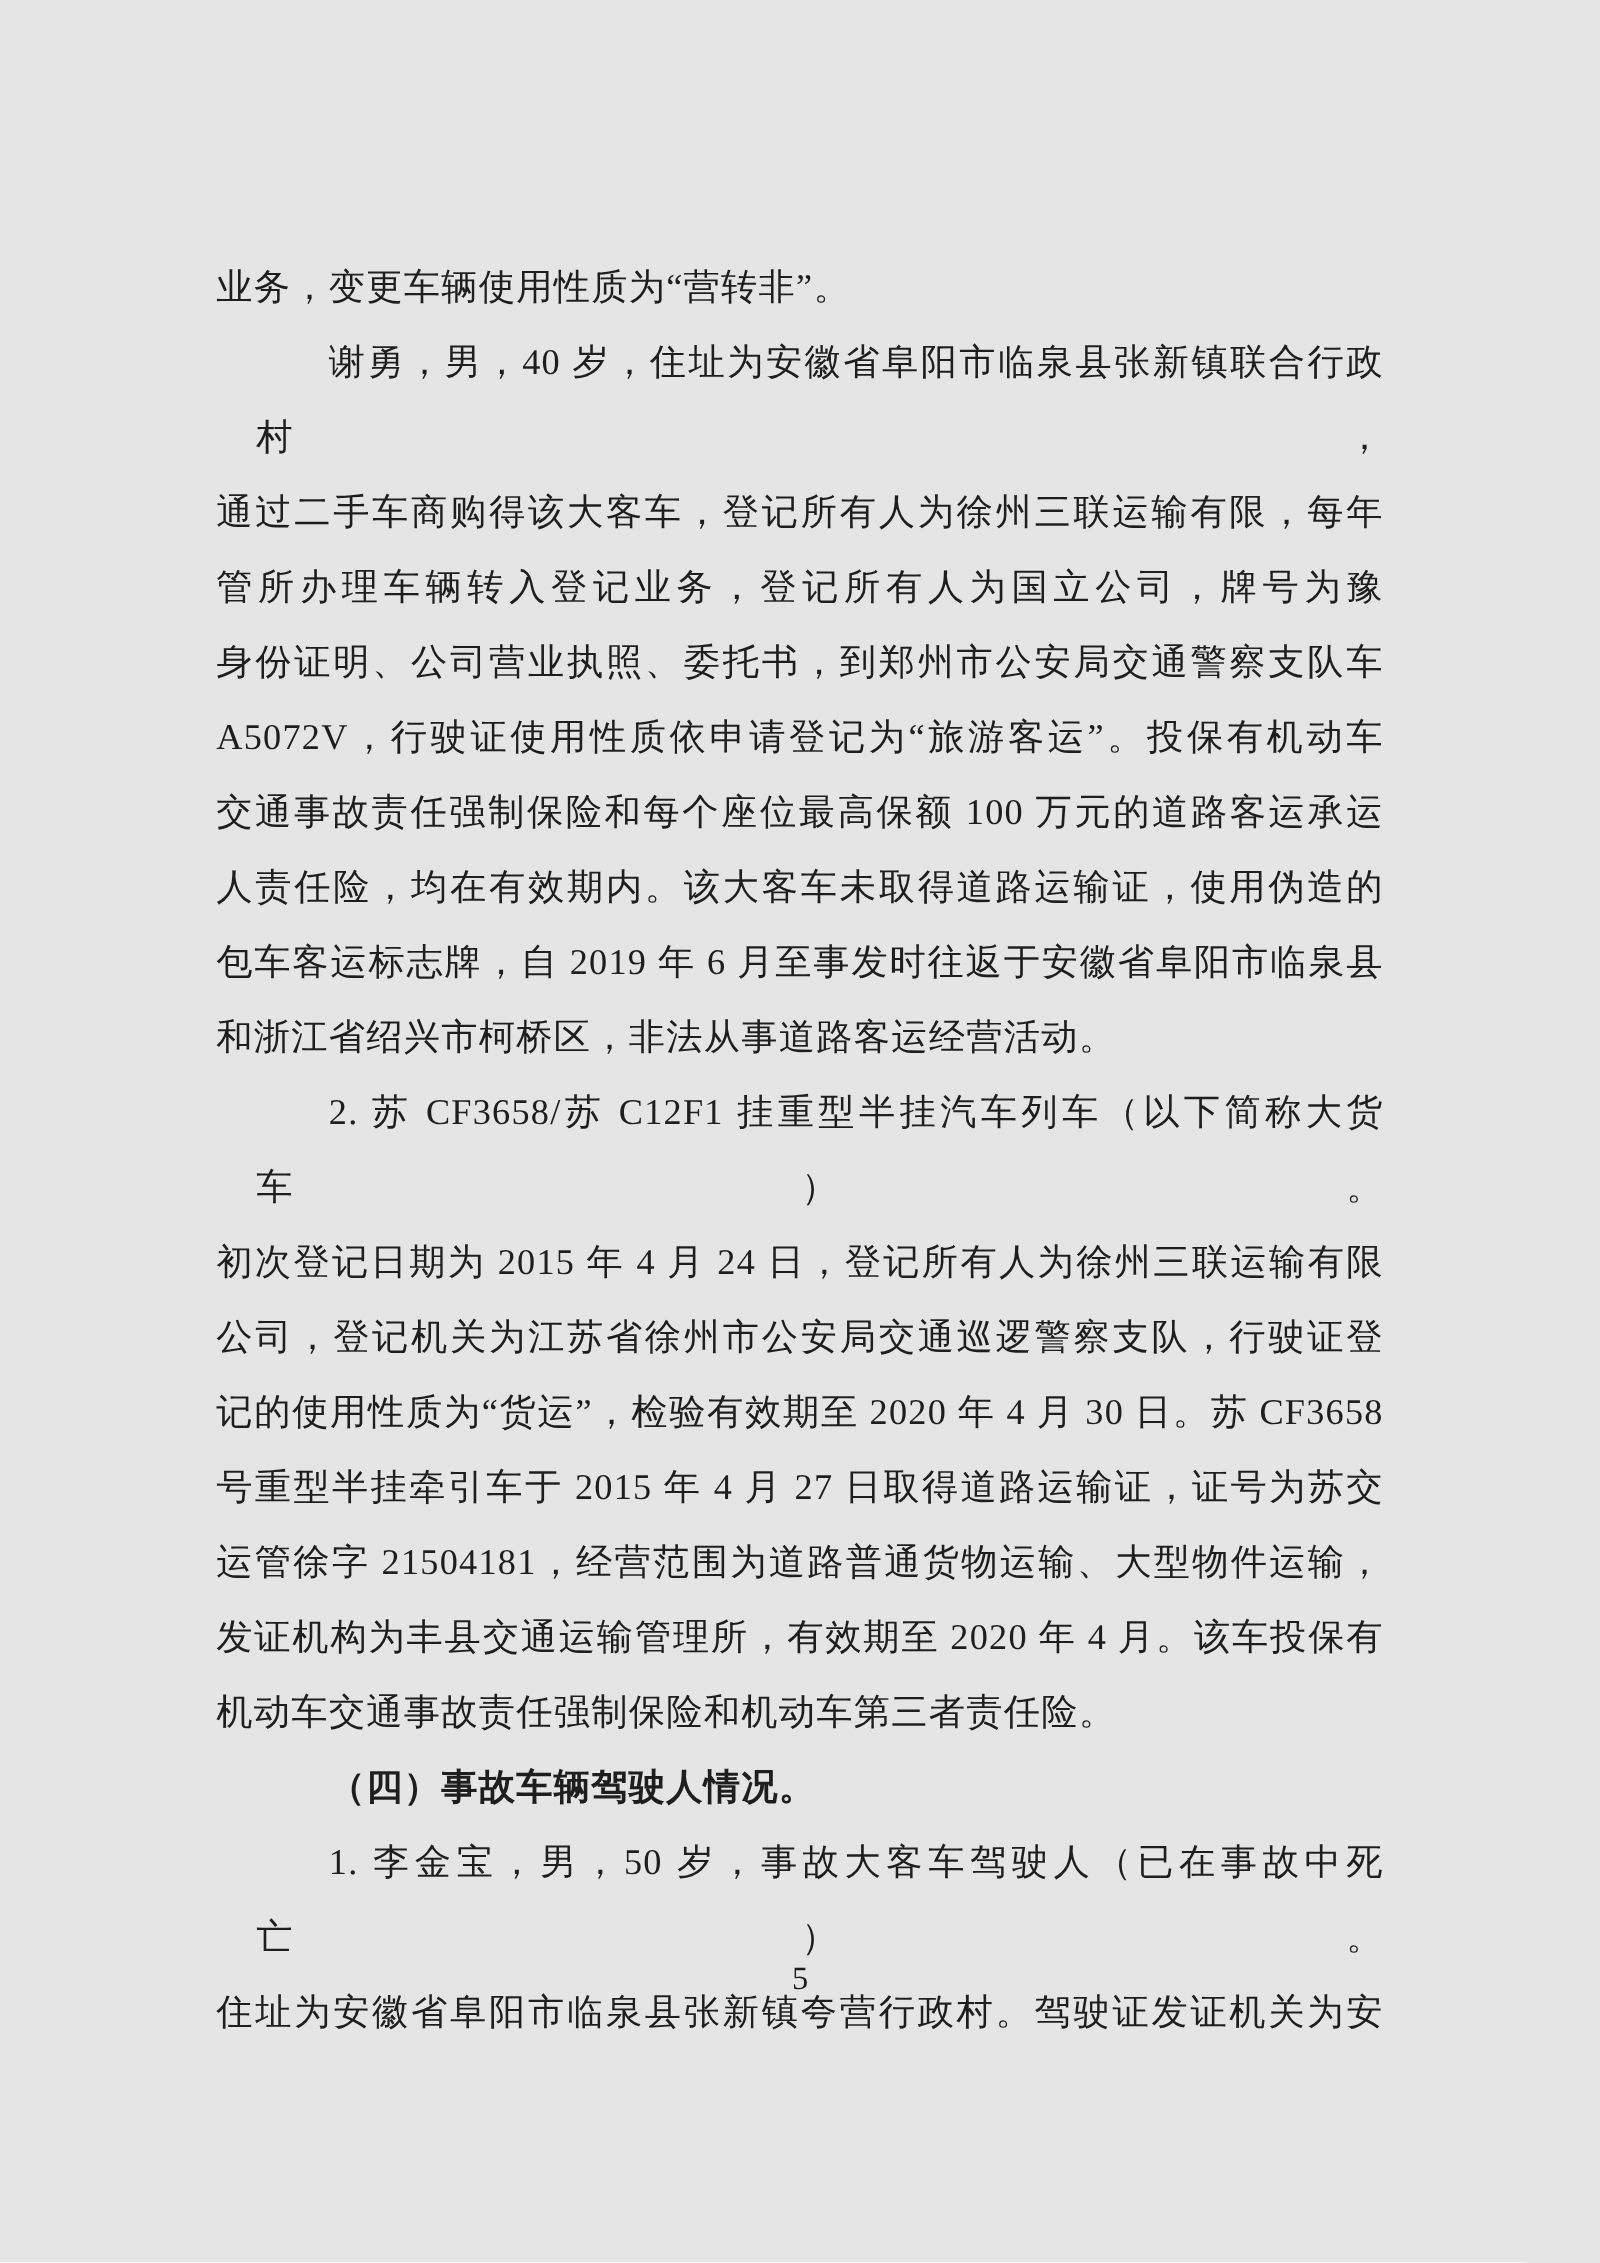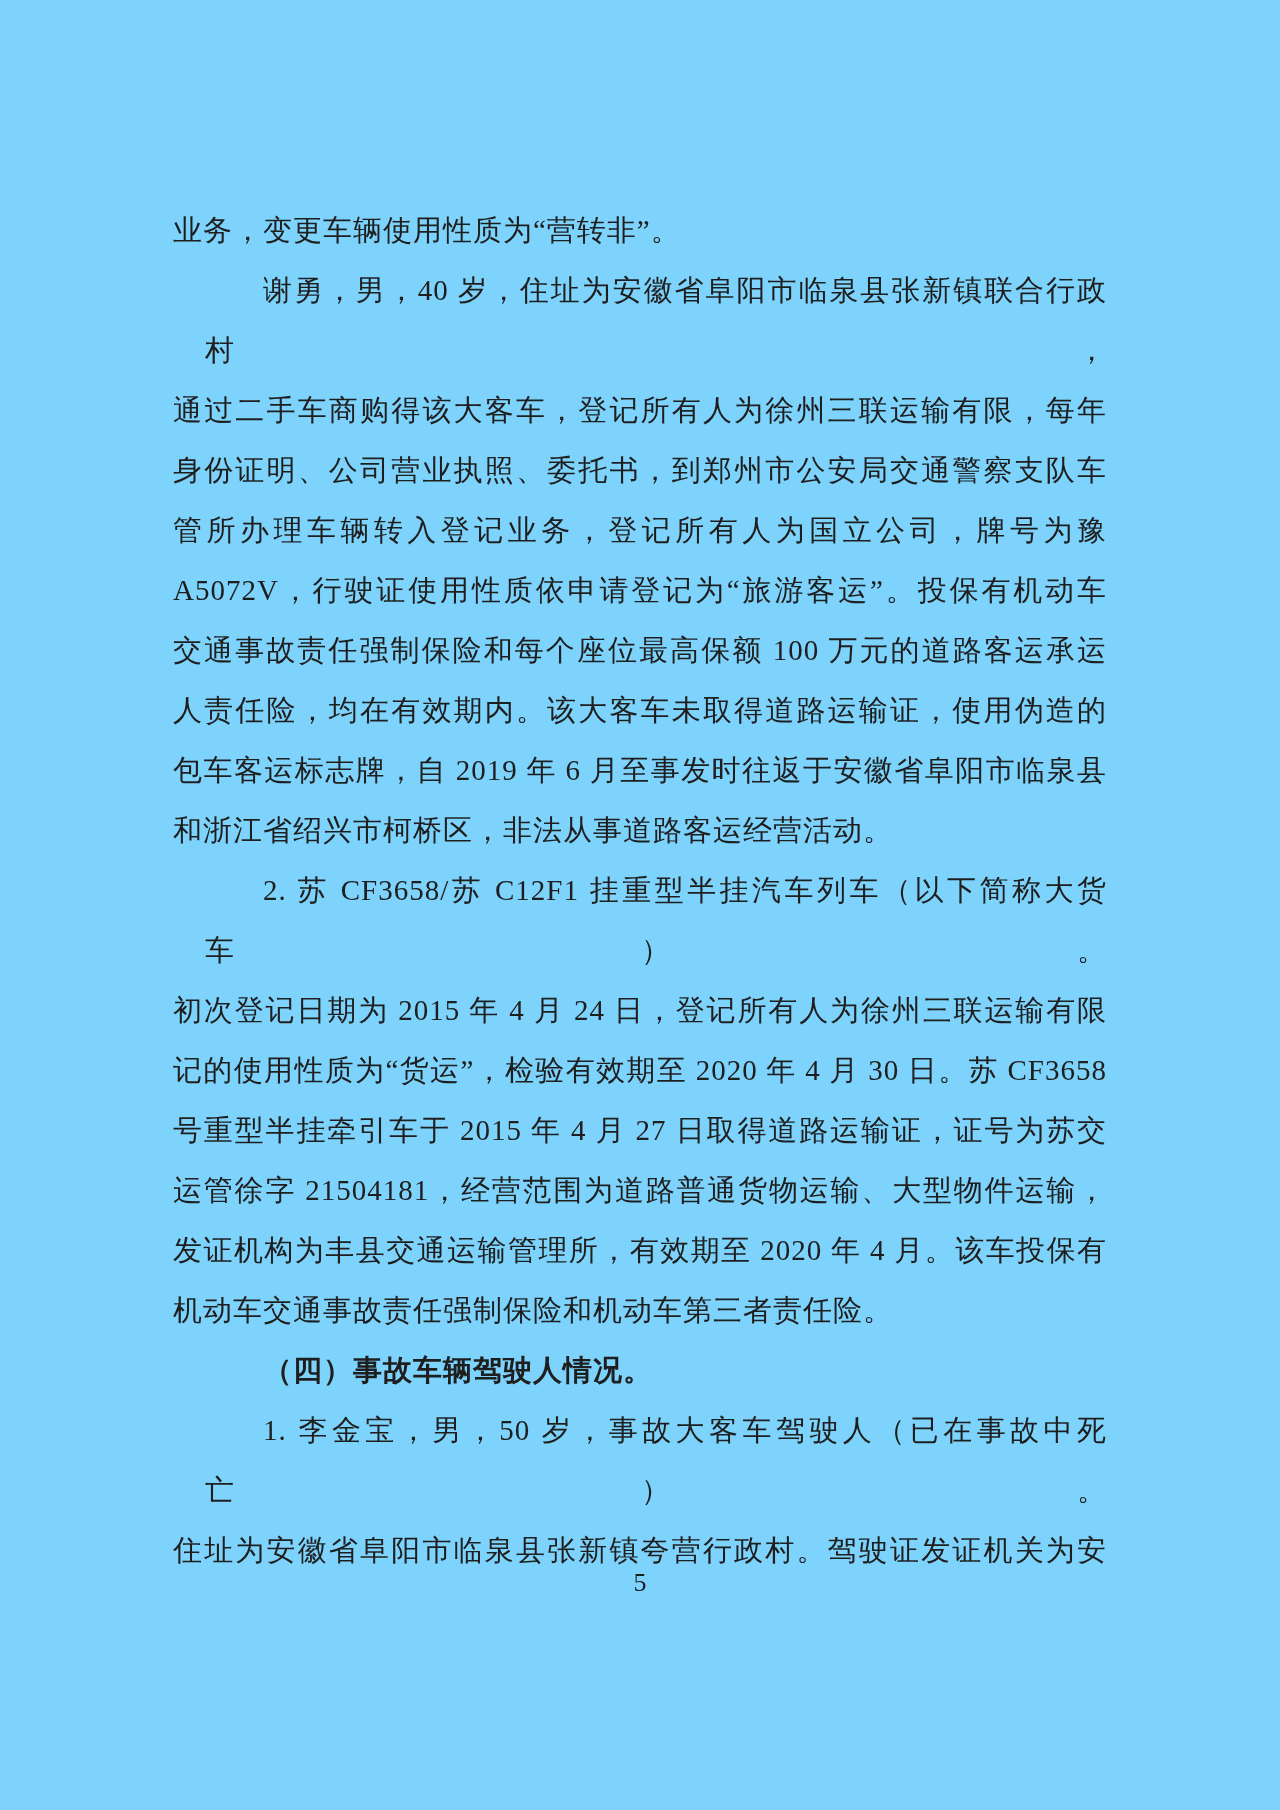--- a/index.html
+++ b/index.html
@@ -55,39 +55,40 @@
     text-align: center;
     font-size: 26px;
     line-height: 30px;
     letter-spacing: 0;
     color: #1e1e1e;
   }
 </style>
 </head>
 <body>
 
-<div class="page" style="background: #7dd3fc;">
+<div class="page" style="background: #e5e5e5;">
   <div class="doc" id="doc" style="color: rgb(30, 30, 30);">
       <div class="para">
         <div class="line no-fill">业务，变更车辆使用性质为“营转非”。</div>
       </div>
       <div class="para">
         <div class="line indent">谢勇，男，40 岁，住址为安徽省阜阳市临泉县张新镇联合行政村，</div>
         <div class="line">通过二手车商购得该大客车，登记所有人为徐州三联运输有限，每年</div>
+        <div class="line">管所办理车辆转入登记业务，登记所有人为国立公司，牌号为豫</div>
         <div class="line">身份证明、公司营业执照、委托书，到郑州市公安局交通警察支队车</div>
-        <div class="line">管所办理车辆转入登记业务，登记所有人为国立公司，牌号为豫</div>
         <div class="line">A5072V，行驶证使用性质依申请登记为“旅游客运”。投保有机动车</div>
         <div class="line">交通事故责任强制保险和每个座位最高保额 100 万元的道路客运承运</div>
         <div class="line">人责任险，均在有效期内。该大客车未取得道路运输证，使用伪造的</div>
         <div class="line">包车客运标志牌，自 2019 年 6 月至事发时往返于安徽省阜阳市临泉县</div>
         <div class="line no-fill">和浙江省绍兴市柯桥区，非法从事道路客运经营活动。</div>
       </div>
       <div class="para">
         <div class="line indent">2. 苏 CF3658/苏 C12F1 挂重型半挂汽车列车（以下简称大货车）。</div>
         <div class="line">初次登记日期为 2015 年 4 月 24 日，登记所有人为徐州三联运输有限</div>
+        <div class="line">公司，登记机关为江苏省徐州市公安局交通巡逻警察支队，行驶证登</div>
         <div class="line">记的使用性质为“货运”，检验有效期至 2020 年 4 月 30 日。苏 CF3658</div>
         <div class="line">号重型半挂牵引车于 2015 年 4 月 27 日取得道路运输证，证号为苏交</div>
         <div class="line">运管徐字 21504181，经营范围为道路普通货物运输、大型物件运输，</div>
         <div class="line">发证机构为丰县交通运输管理所，有效期至 2020 年 4 月。该车投保有</div>
         <div class="line no-fill">机动车交通事故责任强制保险和机动车第三者责任险。</div>
       </div>
       <div class="para bold">
         <div class="line indent no-fill">（四）事故车辆驾驶人情况。</div>
       </div>
       <div class="para">

